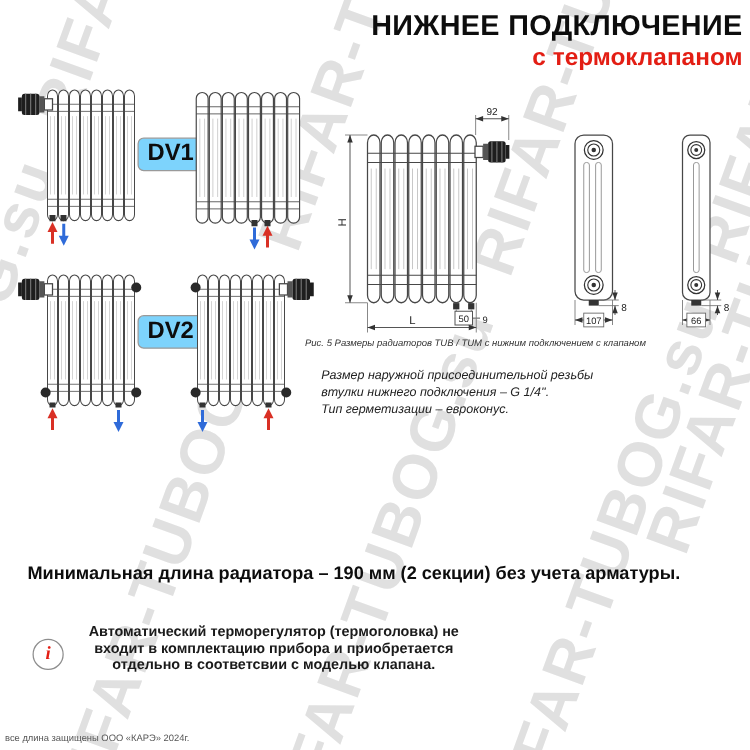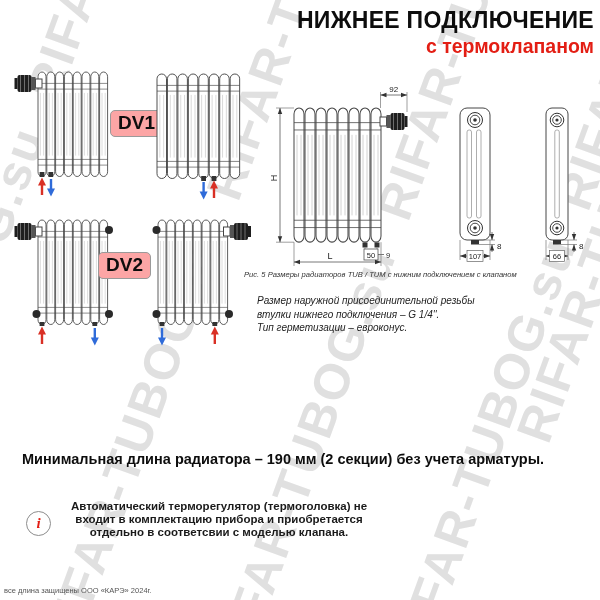--- a/index.html
+++ b/index.html
@@ -14,21 +14,21 @@
     color:var(--watermark_gray,#e0e0e0);transform:rotate(-70deg);transform-origin:0 0;
   }
   .wm span{margin-right:34px;}
   .content{position:absolute;inset:0;z-index:1;}
   
   .title{position:absolute;top:8px;right:6px;text-align:right;line-height:1.1;}
   .title-black{font-size:23px;font-weight:bold;letter-spacing:.3px;color:#0d0d0d;}
   .title-red{font-size:19.5px;font-weight:bold;color:var(--accent_red,#e31e14);margin-top:3px;}
   
   .scheme-label{
-    position:absolute;border:1.3px solid #9a9a9a;border-radius:5px;background:#fca5a5;
+    position:absolute;border:1.3px solid #9a9a9a;border-radius:5px;background:#7dd3fc;
     font-weight:bold;font-size:19px;padding:1px 7px 2px 7px;color:#0d0d0d;
   }
   
   svg{display:block;}
   .abs{position:absolute;}
   
   .fig-caption{position:absolute;left:244px;top:270px;font-size:7.6px;font-style:italic;color:#333;white-space:nowrap;}
   .thread-note{position:absolute;left:257px;top:294px;font-size:10px;font-style:italic;color:#222;line-height:13.5px;}
   .paragraph{position:absolute;left:22px;top:377px;width:560px;font-size:14.5px;line-height:21.5px;color:#141414;}
   .min-length{position:absolute;left:22px;top:451px;width:560px;font-size:14.5px;font-weight:bold;color:#0d0d0d;}
@@ -118,21 +118,21 @@
       <use href="#head-l" transform="translate(27.5,6)"></use>
       <circle cx="22.5" cy="100" r="4" fill="#2a2a2a"></circle>
       <circle cx="95" cy="100" r="4" fill="#2a2a2a"></circle>
       <circle cx="95" cy="16" r="4" fill="#2a2a2a"></circle>
       <rect x="25.6" y="108" width="4.8" height="4" fill="#333"></rect>
       <rect x="78.4" y="108" width="4.8" height="4" fill="#333"></rect>
       <use href="#arr-up" transform="translate(28,114)" color="#d93025"></use>
       <use href="#arr-dn" transform="translate(80.8,114)" color="#2f6bd9"></use>
     </svg>
 
-    <div class="scheme-label" style="left:98px;top:252px">DV2</div>
+    <div class="scheme-label" style="left:110px;top:252px">DV2</div>
 
     <svg class="abs" style="left:152px;top:214px" width="100" height="135" viewBox="0 0 100 135">
       <use href="#radbody8" transform="translate(6,6) scale(0.8,0.95)"></use>
       <use href="#head-l" transform="translate(72,6) scale(-1,1)"></use>
       <circle cx="4.5" cy="100" r="4" fill="#2a2a2a"></circle>
       <circle cx="77" cy="100" r="4" fill="#2a2a2a"></circle>
       <circle cx="4.5" cy="16" r="4" fill="#2a2a2a"></circle>
       <rect x="7.6" y="108" width="4.8" height="4" fill="#333"></rect>
       <rect x="60.4" y="108" width="4.8" height="4" fill="#333"></rect>
       <use href="#arr-dn" transform="translate(10,114)" color="#2f6bd9"></use>

